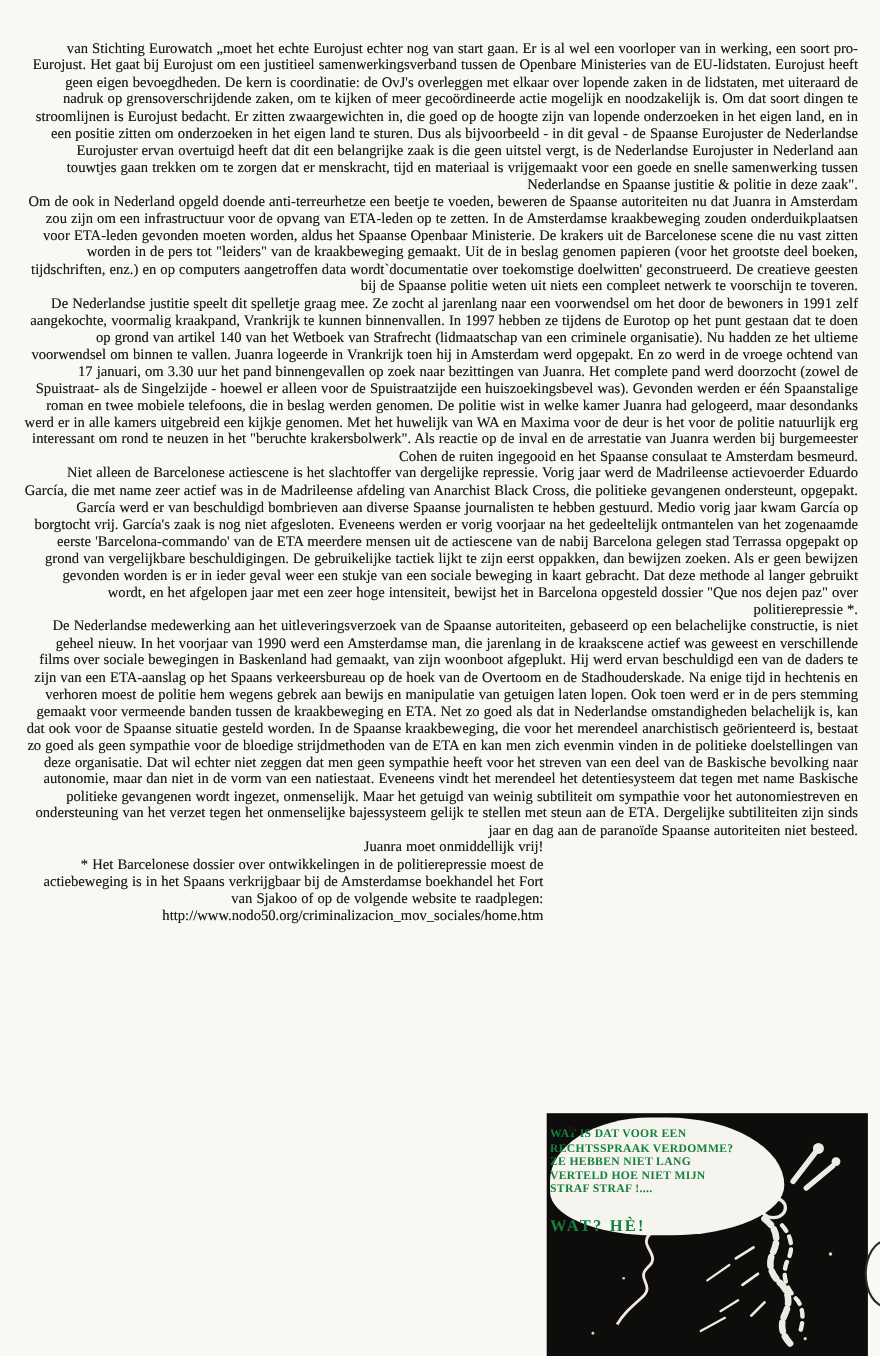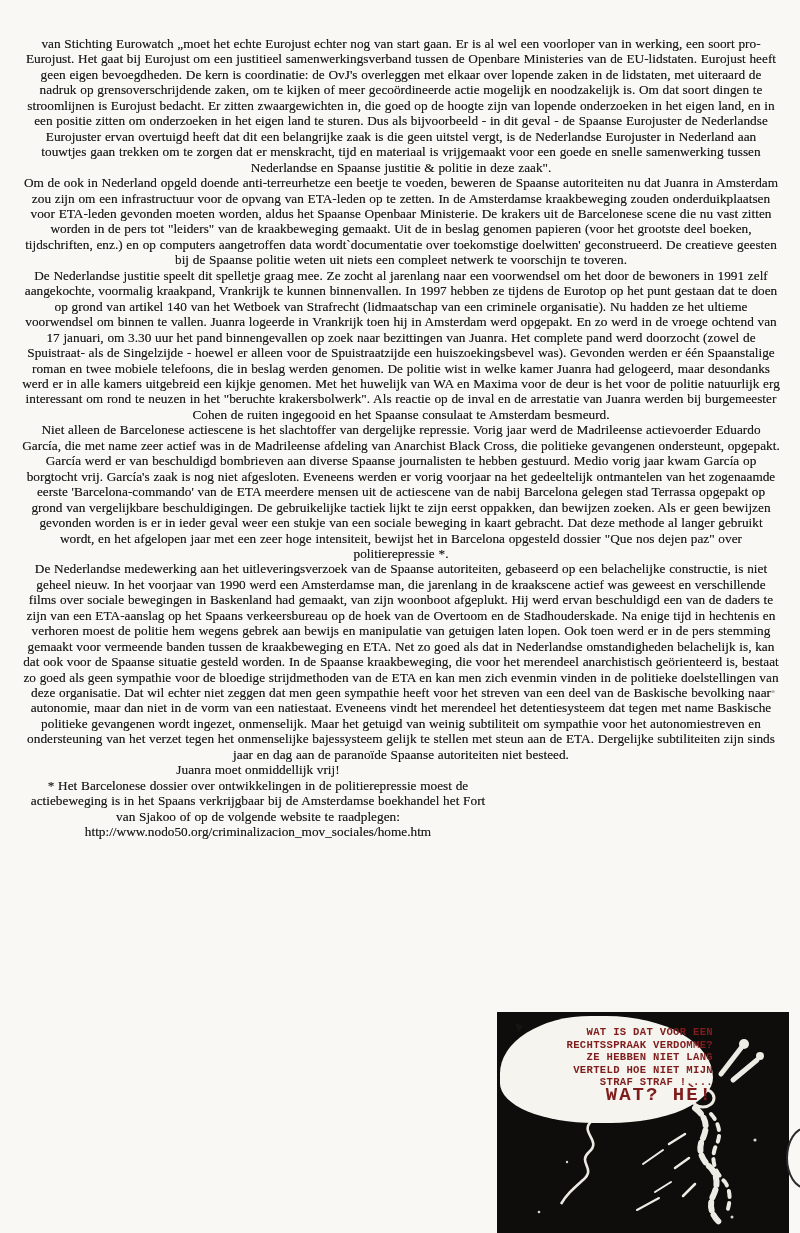--- a/index.html
+++ b/index.html
@@ -9,46 +9,46 @@
     font-family:"Liberation Serif",serif;
     color:#1c1c1c;
   }
   .page{position:absolute;inset:0;padding:36px 20px 0 22px;box-sizing:border-box}
   .body-text{width:758px}
   .body-text p, .left-col p{
     margin:0;
     font-size:13.3px;line-height:15.45px;
     word-spacing:0.4px;
     text-shadow:0 0 0.35px rgba(20,20,20,.55);
-    text-align:center;
+    text-align:right;
   }
   .gap{margin-top:15px}
   .left-col{max-width:472px}
   .slogan{margin-top:20px}
   .signature{margin-top:22px}
   .url{text-underline-offset:2px}
   
   .comic{
     position:absolute;left:497px;top:1012px;width:292px;height:221px;
     background:#0e0d0c;overflow:hidden;
   }
   .bubble{
     position:absolute;left:3px;top:4px;width:213px;height:107px;
     background:#f5f4ee;
     border-radius:46% 54% 52% 48% / 58% 62% 46% 40%;
     box-sizing:border-box;padding-top:10px;
-    text-align:right;
-    font-family:Liberation Mono, monospace;color:#7f1d1d;
+    text-align:left;
+    font-family:Liberation Serif, serif;color:#15803d;
   }
   .bubble::before{
     content:"";position:absolute;left:15px;top:7px;width:8px;height:10px;
     background:#141414;clip-path:polygon(0 0,100% 25%,45% 100%);
   }
   .bline{font-size:10.6px;font-weight:700;letter-spacing:0.3px;line-height:12.6px;white-space:nowrap}
-  .bline.big{font-size:19px;letter-spacing:2px;margin-top:0}
+  .bline.big{font-size:15px;letter-spacing:2px;margin-top:20px}
   .art{position:absolute;left:0;top:0;width:292px;height:221px}
   
   .edge-arc{
     position:absolute;left:786px;top:1127px;width:36px;height:58px;
     border:2px solid #2a2a2a;border-radius:50%;background:#f9f8f5;
   }
   .speck{position:absolute;border-radius:50%;background:#8a8a85;opacity:.55}
 </style>
 </head>
 <body>

